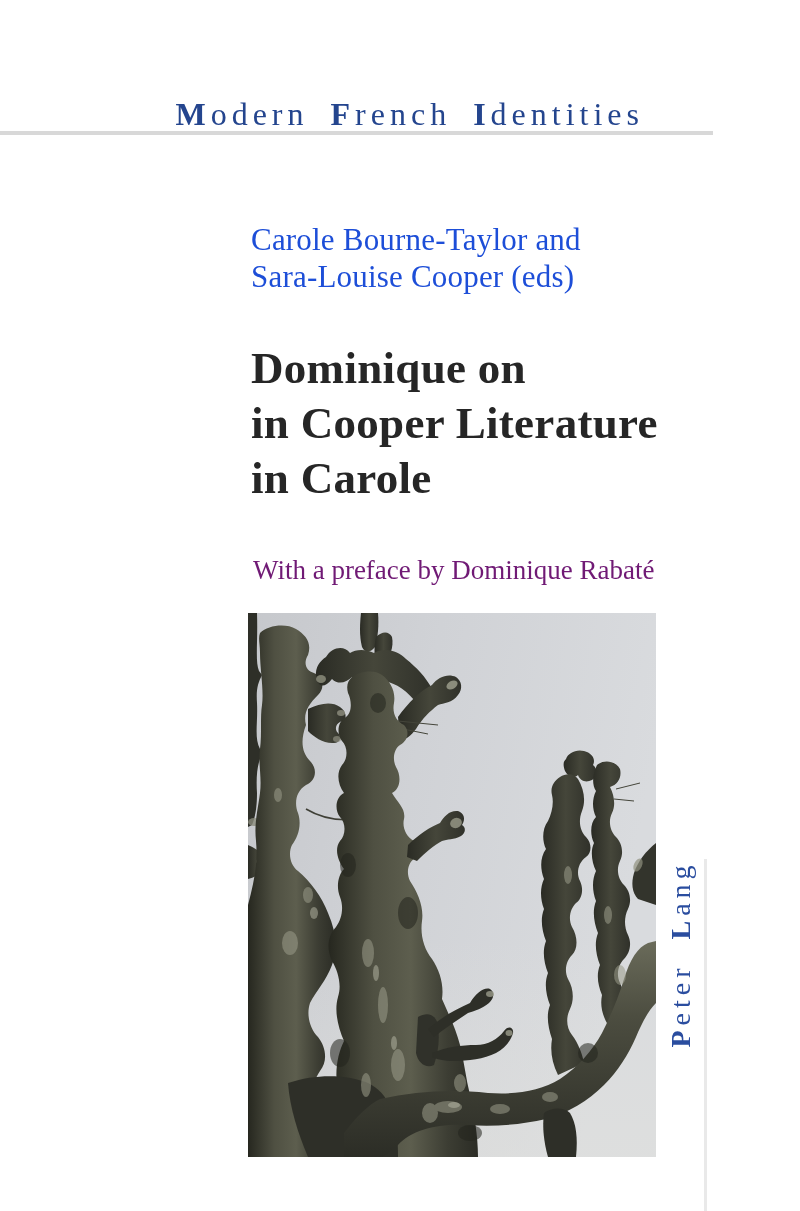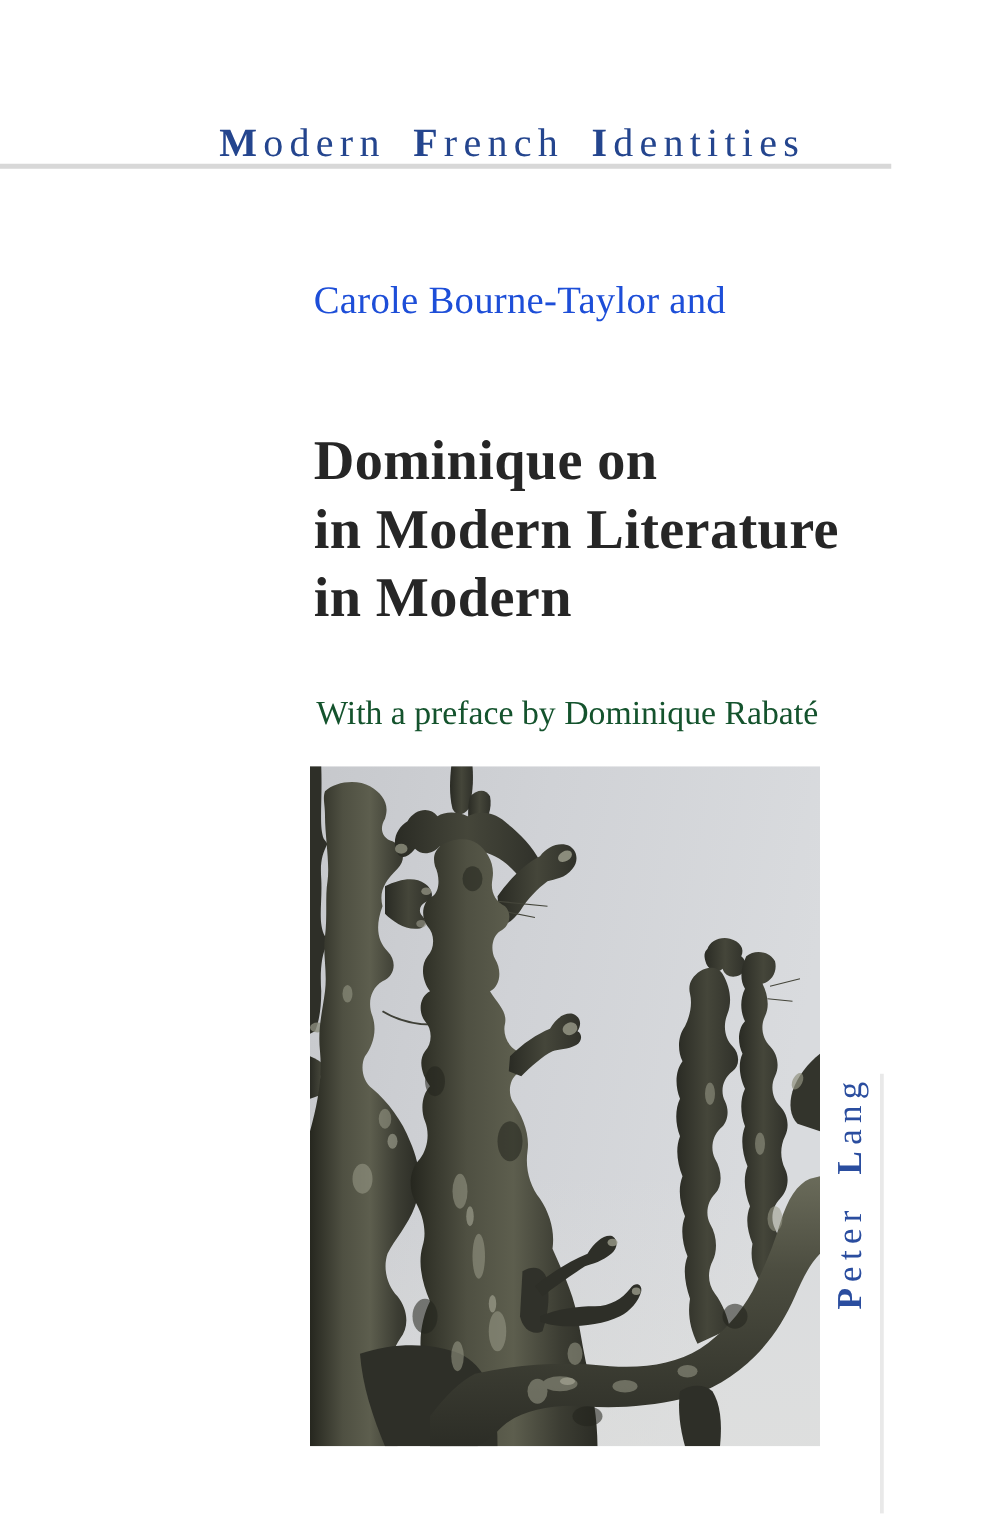--- a/index.html
+++ b/index.html
@@ -34,21 +34,21 @@
   .book-title {
     position:absolute; left:251px; top:341px;
     font-size:45px; line-height:55px;
     font-weight:700; color:var(--title_dark,#262626);
     letter-spacing:0.3px;
   }
   
   .subtitle {
     position:absolute; left:253px; top:556px;
     font-size:27px; line-height:1.1;
-    color:#14532d;
+    color:#701a75;
   }
   
   .cover-photo {
     position:absolute; left:248px; top:613px;
     width:408px; height:544px; margin:0;
   }
   .cover-photo svg { display:block; }
   
   .publisher {
     position:absolute; left:583px; top:934px;
@@ -67,26 +67,27 @@
 </head>
 <body>
 
 <div class="cover">
 
   <div class="series"><span><b>M</b>odern</span> <span><b>F</b>rench</span> <span><b>I</b>dentities</span></div>
   <div class="series-rule"></div>
 
   <div class="authors">
     <div>Carole Bourne-Taylor and</div>
+    <div>Sara-Louise Cooper (eds)</div>
   </div>
 
   <div class="book-title">
     <div>Dominique on</div>
-    <div>in Modern Literature</div>
-    <div>in Modern</div>
+    <div>in Cooper Literature</div>
+    <div>in Carole</div>
   </div>
 
   <div class="subtitle">With a preface by Dominique Rabaté</div>
 
   <figure class="cover-photo">
     <svg width="408" height="544" viewBox="0 0 408 544" xmlns="http://www.w3.org/2000/svg">
       <defs>
         <linearGradient id="sky" x1="0" y1="0" x2="1" y2="0.25">
           <stop offset="0" stop-color="#c6c8cc"></stop>
           <stop offset="0.45" stop-color="#d0d2d6"></stop>

